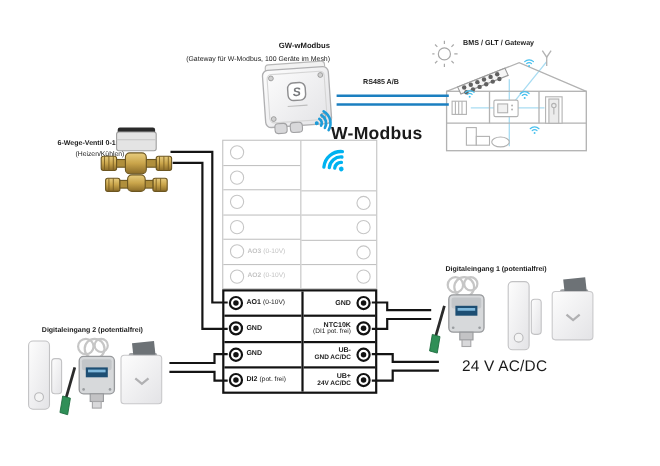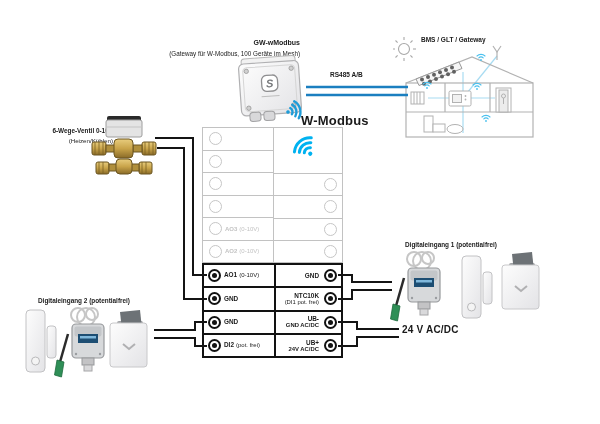--- a/index.html
+++ b/index.html
@@ -5,27 +5,27 @@
   html,body{margin:0;padding:0;background:#fff;}
   .canvas{position:relative;width:600px;height:424px;background:#fff;overflow:hidden;
           font-family:"Liberation Sans",sans-serif;color:#1a1a1a;}
   .abs{position:absolute;white-space:nowrap;}
   
   .gw-label{top:38px;right:300px;text-align:right;line-height:1.5;}
   .gw-label .t1{font-size:7px;font-weight:700;}
   .gw-label .t2{font-size:6.3px;font-weight:500;}
   .bms-label{left:421px;top:36px;font-size:6.5px;font-weight:700;}
   .rs485-label{left:330px;top:71px;font-size:6.5px;font-weight:700;}
-  .wmodbus-label{left:301px;top:113px;font-size:13px;font-weight:800;letter-spacing:.2px;}
+  .wmodbus-label{left:301px;top:113px;font-size:16px;font-weight:800;letter-spacing:.2px;}
   .valve-label{right:487px;top:126px;text-align:right;line-height:1.55;}
   .valve-label .t1{font-size:6.4px;font-weight:700;}
   .valve-label .t2{font-size:6.2px;font-weight:500;}
   .di2-label{left:38px;top:297px;font-size:6.4px;font-weight:700;}
   .di1-label{left:405px;top:241px;font-size:6.4px;font-weight:700;}
-  .pwr-label{left:402px;top:324px;font-size:10px;font-weight:700;letter-spacing:.2px;}
+  .pwr-label{left:420px;top:324px;font-size:14px;font-weight:400;letter-spacing:.2px;}
   
   .tb-light{left:202px;top:127px;width:141px;height:136px;box-sizing:border-box;
             border:1px solid #c2c2c2;display:flex;background:#fff;}
   .tb-light .col-l{width:70px;border-right:1px solid #c2c2c2;display:flex;flex-direction:column;}
   .tb-light .col-r{flex:1;display:flex;flex-direction:column;}
   .lrow{flex:1;display:flex;align-items:center;gap:3px;padding-left:6px;
         border-bottom:1px solid #c2c2c2;min-height:0;}
   .lrow:last-child{border-bottom:none;}
   .lrow.r{justify-content:flex-end;padding-left:0;padding-right:5px;}
   .wcell{height:45px;border-bottom:1px solid #c2c2c2;display:flex;align-items:center;justify-content:center;}

